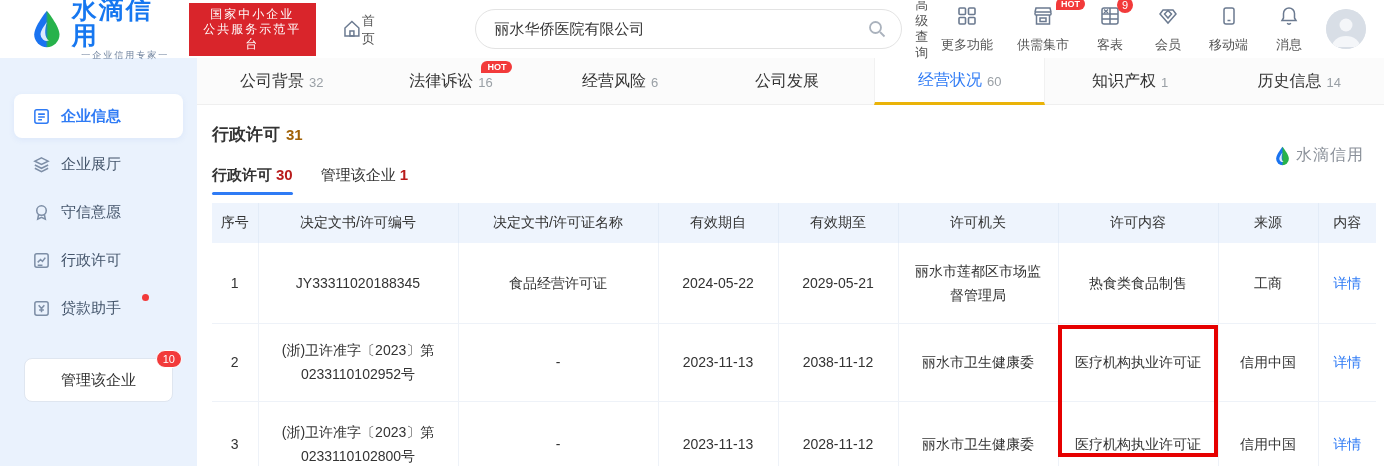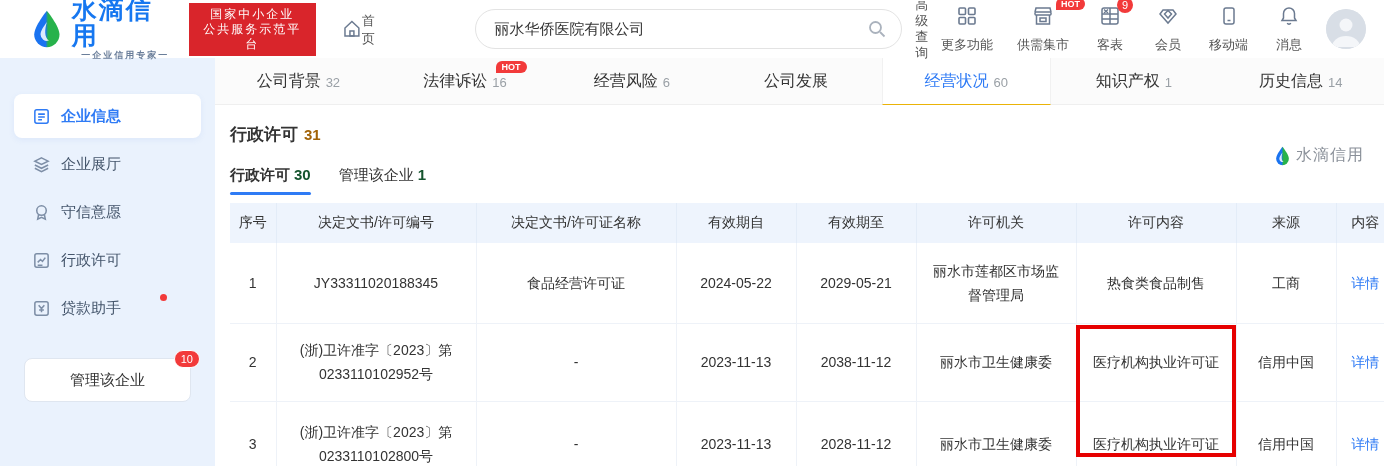--- a/index.html
+++ b/index.html
@@ -4,64 +4,64 @@
 <style>
   * { margin:0; padding:0; box-sizing:border-box; }
   html,body { width:1384px; height:466px; overflow:hidden; background:#fff;
     font-family:"Liberation Sans","DejaVu Sans",sans-serif; color:#333; }
 
   
   .header { display:flex; align-items:center; height:58px; background:#fff; padding:0 18px 0 30px; position:relative; z-index:5; }
   .logo { display:flex; align-items:center; }
   .logo-text { margin-left:8px; display:flex; flex-direction:column; align-items:center; }
   .logo-name { font-size:25px; font-weight:bold; color:#1677f0; letter-spacing:2px; line-height:26px; }
-  .logo-tagline { font-size:9px; color:#6a7e9a; letter-spacing:2px; margin-top:1px;font-weight:bold; }
+  .logo-tagline { font-size:9px; color:#6a7e9a; letter-spacing:2px; margin-top:1px; }
   .gov-badge { margin-left:10px; background:#d9252b; color:#fff; padding:4px 8px; line-height:15px; font-size:12px; letter-spacing:2px; text-align:center; }
   .home-nav { margin-left:26px; display:flex; flex-direction:row; align-items:center; cursor:pointer; }
   .home-nav svg { display:block; }
   .home-label { font-size:13px; color:#555; margin-top:2px; }
   .search-wrap { margin-left:88px; width:430px; height:40px; border:1px solid #e3e3e3; border-radius:20px; display:flex; align-items:center; padding:0 14px 0 18px; background:#fff; }
   .search-input { flex:1; border:none; outline:none; font-size:15px; color:#333; background:transparent; font-family:inherit; }
   .advanced { margin-left:13px; font-size:13px; color:#555; line-height:16px; cursor:pointer; }
   .hspacer { flex:1; }
   .hnav { display:flex; align-items:flex-start; gap:24px; }
   .hnav-item { display:flex; flex-direction:column; align-items:center; position:relative; cursor:pointer; min-width:34px; }
   .hnav-item svg { display:block; }
   .hnav-label { font-size:13px; color:#555; margin-top:9px; white-space:nowrap; }
   .badge-hot { position:absolute; top:-7px; right:-16px; background:#f23a3a; color:#fff; font-size:9px; font-weight:bold; padding:1px 5px; border-radius:7px 7px 7px 0; }
   .badge-num { position:absolute; top:-8px; right:-6px; background:#f23a3a; color:#fff; font-size:11px; min-width:16px; height:16px; line-height:16px; text-align:center; border-radius:8px; }
   .avatar { margin-left:20px; width:40px; height:40px; border-radius:50%; background:#dde3ea; overflow:hidden; flex:none; cursor:pointer; }
 
   
   .page { display:flex; height:408px; }
-  .sidebar { width:215px; background:#eaf2fd; padding-top:32px; flex:none; }
+  .sidebar { width:197px; background:#eaf2fd; padding-top:32px; flex:none; }
   .side-item { display:flex; align-items:center; height:44px; margin:4px 14px; padding-left:18px; border-radius:8px; font-size:15px; color:#44556b; cursor:pointer; position:relative; }
   .side-item svg { margin-right:10px; flex:none; }
   .side-item.active { background:#fff; color:#2f7bf5; font-weight:bold; box-shadow:0 2px 6px rgba(60,110,220,.08); }
   .side-dot { position:absolute; top:8px; right:34px; width:7px; height:7px; background:#f23a3a; border-radius:50%; }
   .manage-btn { margin:28px 24px 0; height:44px; background:#fff; border:1px solid #dfe6f0; border-radius:8px; display:flex; align-items:center; justify-content:center; font-size:15px; color:#333; position:relative; cursor:pointer; }
   .manage-badge { position:absolute; top:-9px; right:-10px; background:#f23a3a; color:#fff; font-size:11px; padding:2px 6px; border-radius:9px; border:1px solid #fff;margin-left:32px; }
 
   .main { flex:1; display:flex; flex-direction:column; background:#fff; min-width:0; }
 
   
   .tabbar { display:flex; height:47px; background:#fbfbfb; border-bottom:1px solid #efefef; flex:none; }
   .tab { flex:1; display:flex; align-items:center; justify-content:center; font-size:16px; color:#333; cursor:pointer; position:relative; }
   .tab .cnt { font-size:13px; color:#9aa0a6; margin-left:5px; margin-top:2px; }
-  .tab.active { background:#fff; border-bottom:1px solid #eab308; margin-bottom:-1px; border-left:1px solid #f1f1f1; border-right:1px solid #f1f1f1; }
+  .tab.active { background:#fff; border-bottom:3px solid #eab308; margin-bottom:-1px; border-left:1px solid #f1f1f1; border-right:1px solid #f1f1f1; }
   .tab.active .lbl { color:#2f7bf5; }
   .tab-hot { position:absolute; top:3px; margin-left:92px; background:#f23a3a; color:#fff; font-size:9px; font-weight:bold; padding:1px 6px; border-radius:7px 7px 7px 0; }
 
   
   .content { flex:1; padding:18px 20px 0 15px; position:relative; overflow:hidden; }
   .sec-title { font-size:17px; font-weight:bold; color:#333; }
   .sec-title .cnt { color:#a16207; font-weight:bold; font-size:15px; margin-left:6px; }
   .subtabs { display:flex; align-items:flex-end; margin-top:20px; gap:28px; }
   .subtab { font-size:15px; color:#333; padding-bottom:10px; cursor:pointer; position:relative; }
-  .subtab .cnt { color:#14532d; font-weight:bold; margin-left:4px; }
+  .subtab .cnt { color:#b91c1c; font-weight:bold; margin-left:4px; }
   .subtab.active { font-weight:bold; }
   .subtab.active::after { content:""; position:absolute; left:0; right:0; bottom:0; height:3px; background:#2f7bf5; border-radius:2px; }
   .watermark { position:absolute; right:20px; top:40px; display:flex; align-items:center; font-size:16px; color:#8a9099; letter-spacing:1px; }
   .watermark svg { margin-right:5px; }
 
   
   .table-wrap { position:relative; margin-top:8px; width:1164px; }
   table { border-collapse:collapse; width:1164px; table-layout:fixed; }
   th { background:#eef4fd; height:40px; font-size:14px; font-weight:normal; color:#333; border-right:1px solid #e3ecf8; }
   th:last-child { border-right:none; }

